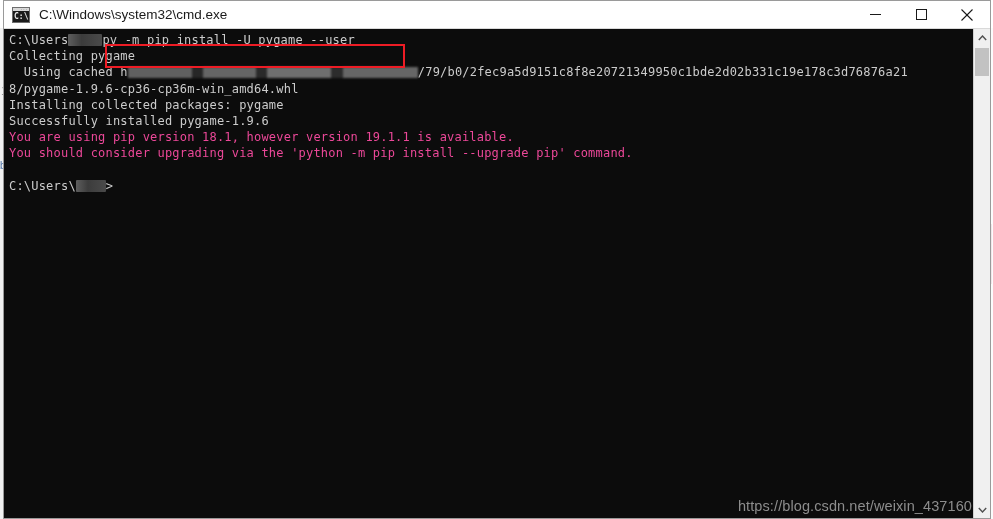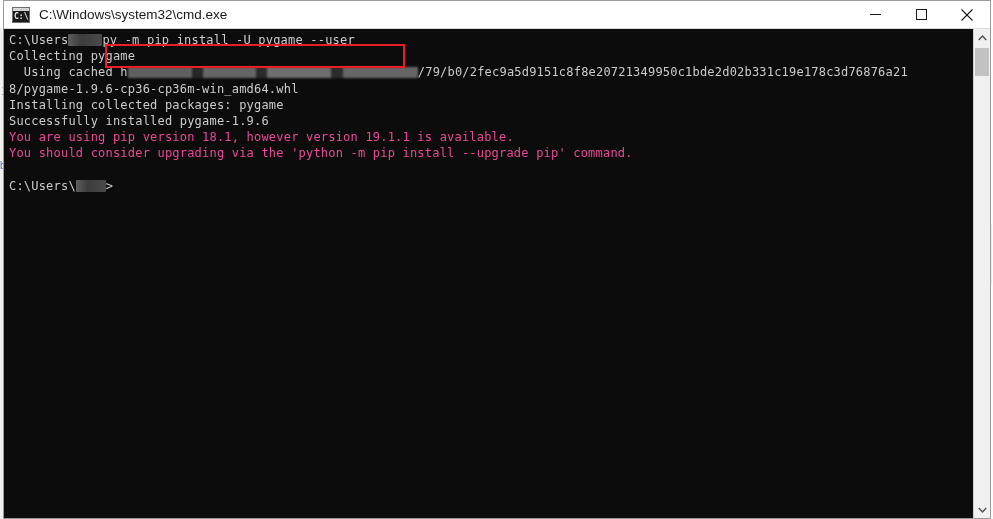--- a/index.html
+++ b/index.html
@@ -279,20 +279,21 @@
         </svg>
       </div>
     </div>
   </div>
 
   <div id="console-body">
     <div id="console-text"><div class="line c-white"><span>C:\Users</span><span class="redact" style="width: 34px; height: 12px;"></span><span>py -m pip install -U pygame --user</span></div><div class="line c-white"><span>Collecting pygame</span></div><div class="line c-white"><span>  Using cached h</span><span class="redact-url" style="width: 290px;"></span><span>/79/b0/2fec9a5d9151c8f8e20721349950c1bde2d02b331c19e178c3d76876a21</span></div><div class="line c-white"><span>8/pygame-1.9.6-cp36-cp36m-win_amd64.whl</span></div><div class="line c-white"><span>Installing collected packages: pygame</span></div><div class="line c-white"><span>Successfully installed pygame-1.9.6</span></div><div class="line c-yellow"><span>You are using pip version 18.1, however version 19.1.1 is available.</span></div><div class="line c-yellow"><span>You should consider upgrading via the 'python -m pip install --upgrade pip' command.</span></div><div class="line c-white"><span></span></div><div class="line c-white"><span>C:\Users\</span><span class="redact" style="width: 30px; height: 12px;"></span><span>&gt;</span></div></div>
 
     <div id="command-highlight"></div>
 
+    <div id="watermark">https://blog.csdn.net/weixin_437160</div>
 
     <div id="scrollbar">
       <div class="sb-arrow top">
         <svg width="9" height="6" viewBox="0 0 9 6" aria-hidden="true">
           <polyline points="0.8,5 4.5,1 8.2,5" fill="none" stroke="#505050" stroke-width="1.4"></polyline>
         </svg>
       </div>
       <div id="sb-thumb"></div>
       <div class="sb-arrow bottom">
         <svg width="9" height="6" viewBox="0 0 9 6" aria-hidden="true">

